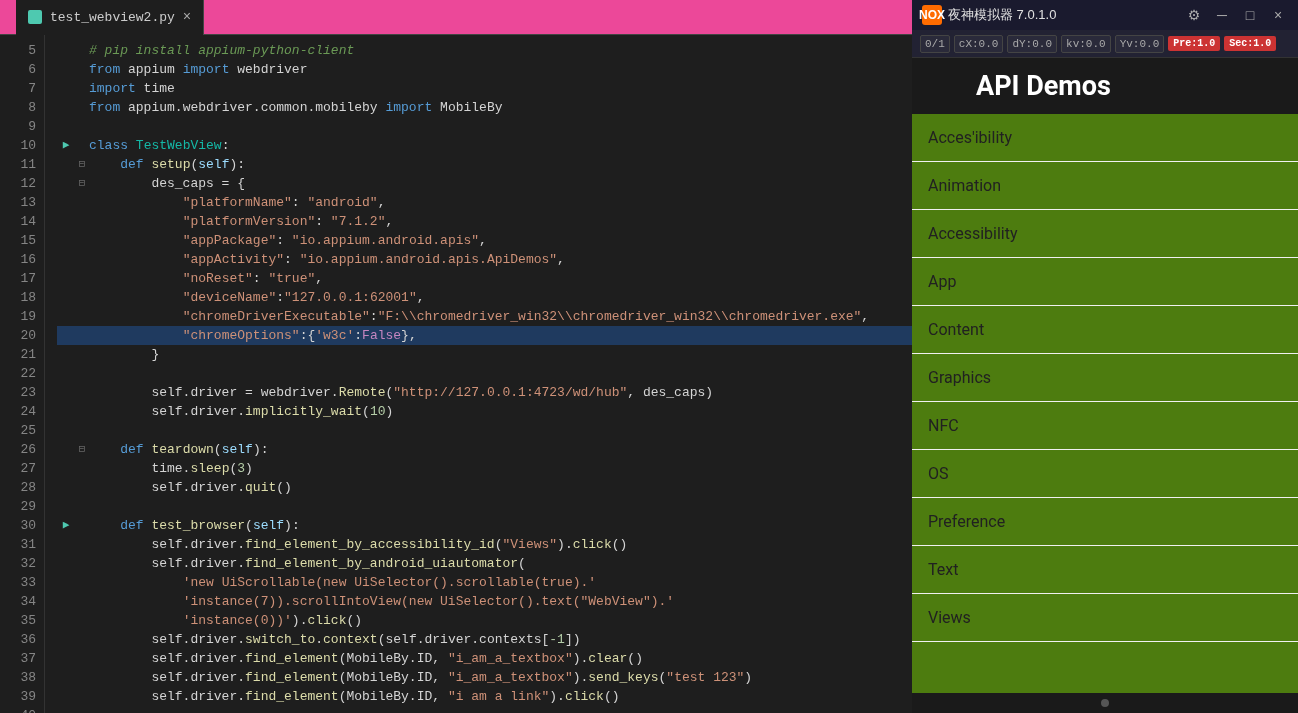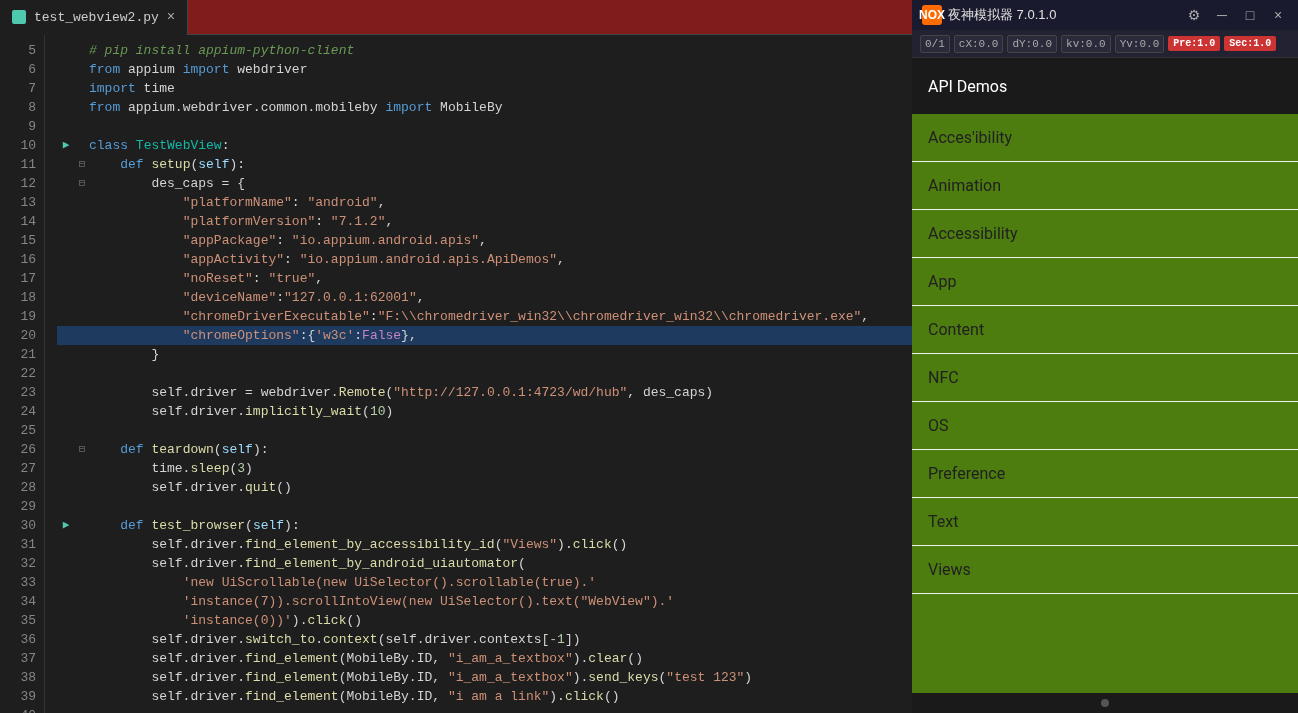--- a/index.html
+++ b/index.html
@@ -16,24 +16,25 @@
     .editor-panel {
       width: 912px;
       height: 713px;
       background: #1e1e1e;
       display: flex;
       flex-direction: column;
     }
 
     .editor-tab-bar {
       height: 35px;
-      background: #7f1d1d;
+      background: #ec4899;
       display: flex;
       align-items: center;
       border-bottom: 1px solid #444;
+      padding-left: 16px;
     }
 
     .editor-tab {
       height: 35px;
       padding: 0 12px;
       display: flex;
       align-items: center;
       gap: 8px;
       background: #1e1e1e;
       color: #ccc;
@@ -230,22 +231,23 @@
       background: #1a1a1a;
       display: flex;
       align-items: center;
       padding: 0 16px;
       flex-shrink: 0;
     }
 
     .app-title {
       color: #ffffff;
       font-family: 'Roboto', sans-serif;
-      font-size: 16px;
-      font-weight: 400;
+      font-size: 27px;
+      font-weight: 700;
+      margin-left: 48px;
     }
 
     .menu-list {
       flex: 1;
       background: #4d7c0f;
       overflow: hidden;
     }
 
     .menu-item {
       height: 48px;
@@ -397,20 +399,21 @@
     <div class="app-header">
       <span class="app-title">API Demos</span>
     </div>
 
     <div class="menu-list" id="menu-list">
         <div class="menu-item">Acces'ibility</div>
         <div class="menu-item">Animation</div>
         <div class="menu-item">Accessibility</div>
         <div class="menu-item">App</div>
         <div class="menu-item">Content</div>
+        <div class="menu-item">Graphics</div>
         <div class="menu-item">NFC</div>
         <div class="menu-item">OS</div>
         <div class="menu-item">Preference</div>
         <div class="menu-item">Text</div>
         <div class="menu-item">Views</div>
       </div>
 
     <div class="emulator-bottom">
       <div class="bottom-dot"></div>
     </div>

